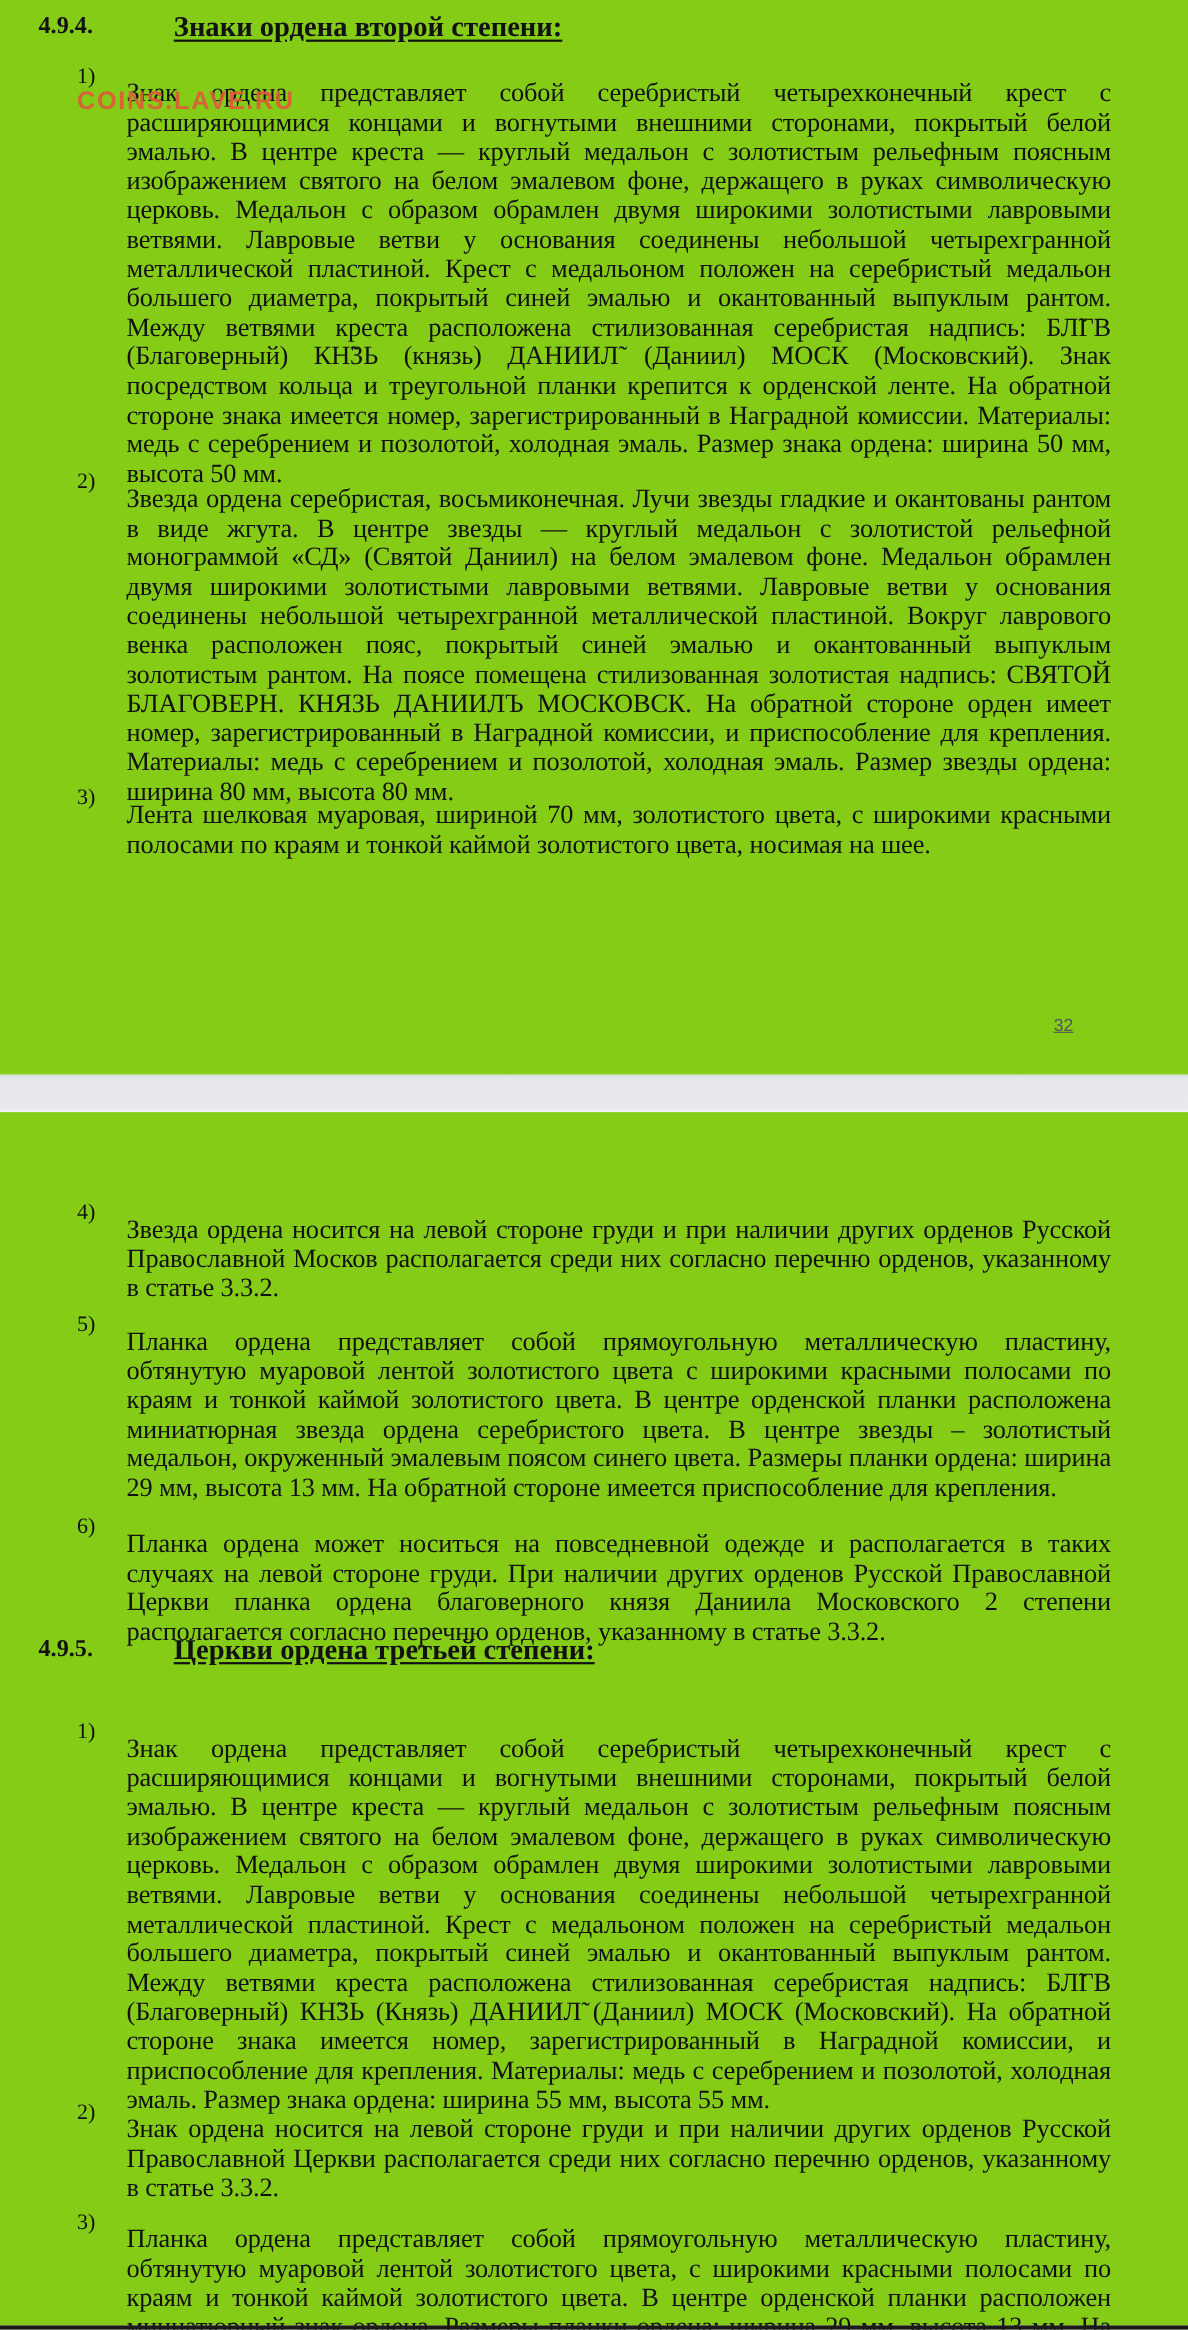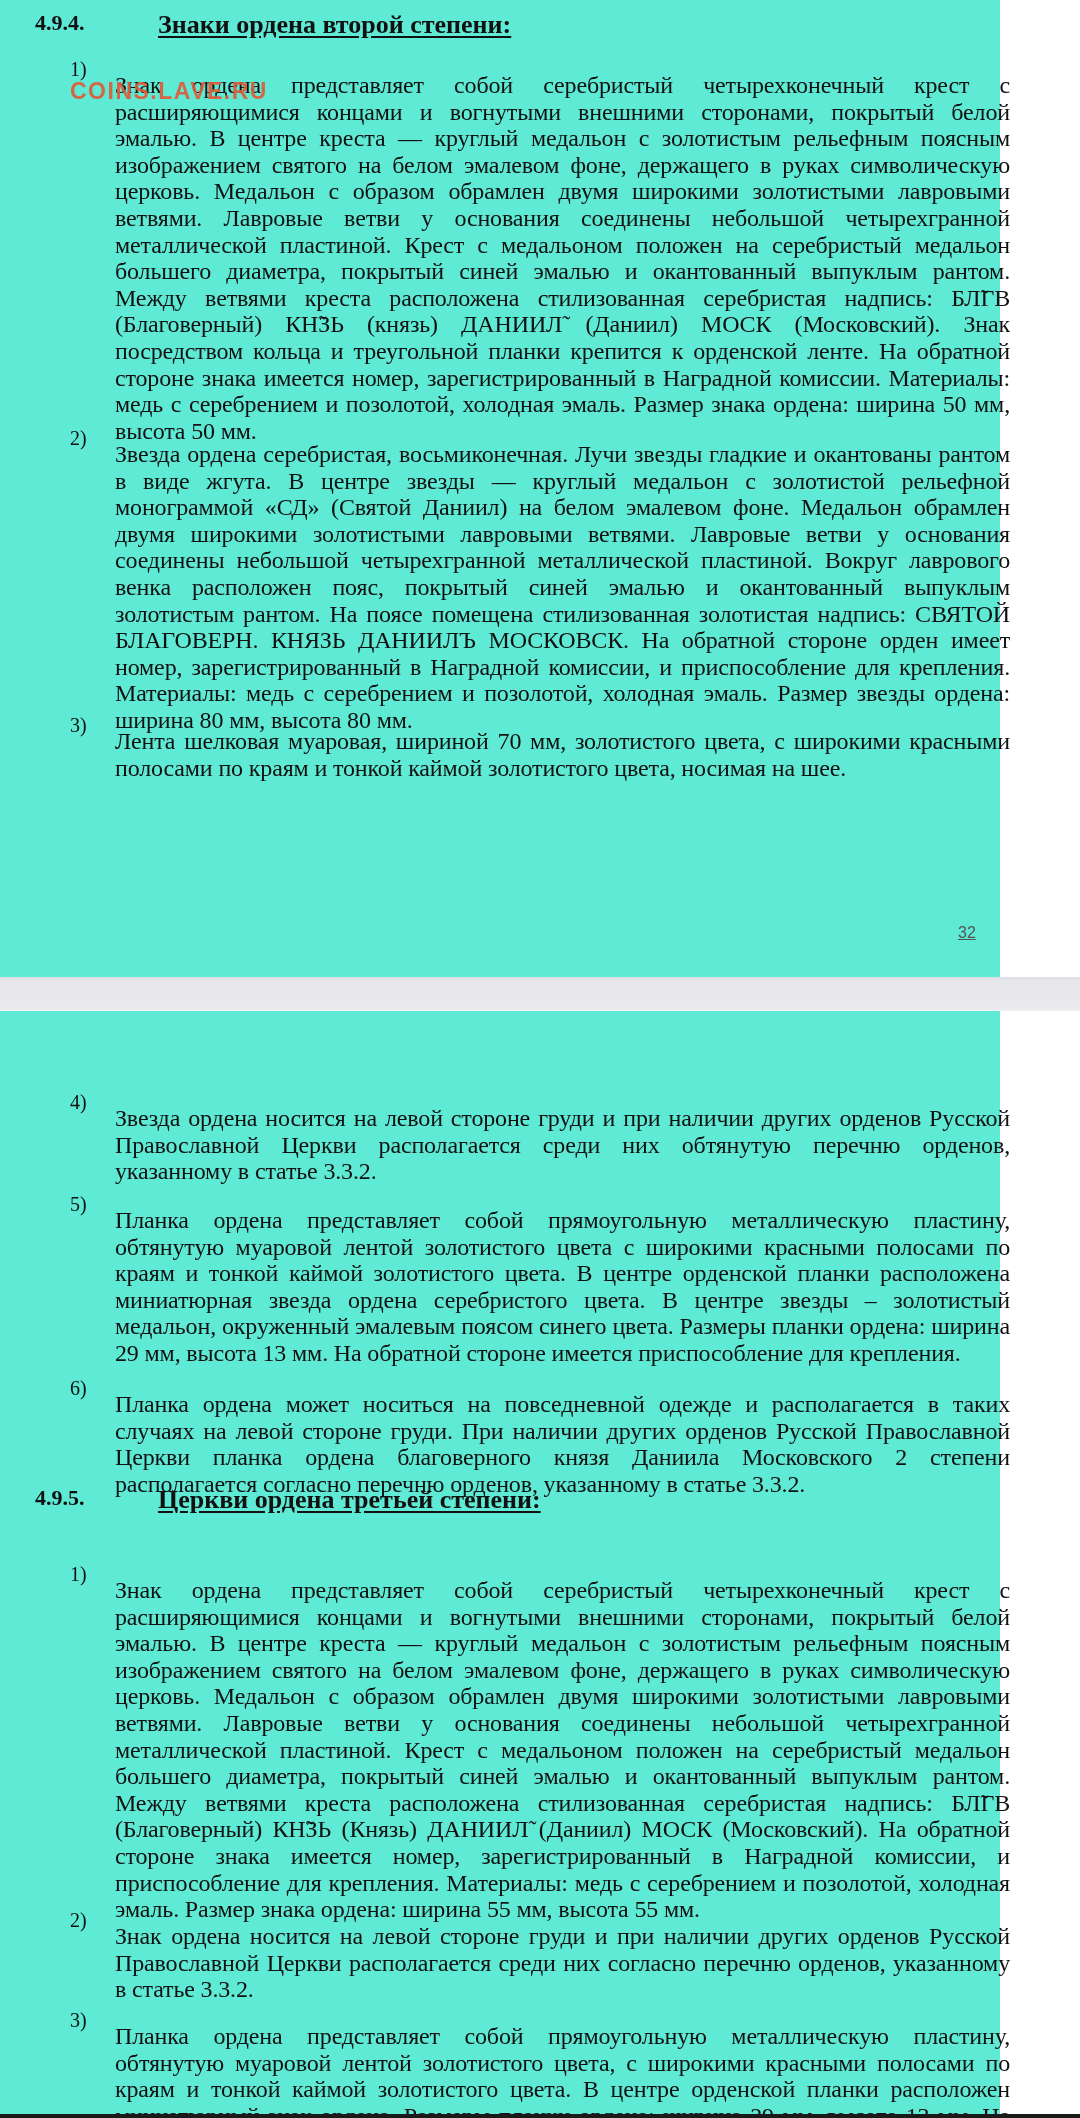--- a/index.html
+++ b/index.html
@@ -2,21 +2,21 @@
 <html><head>
 <meta charset="utf-8">
 <style>
   html, body { margin: 0; padding: 0; }
   body {
     width: 1080px; height: 2118px; overflow: hidden;
     background: #ffffff; position: relative;
     font-family: "Liberation Serif", "DejaVu Serif", serif;
     color: #111111;
   }
-  .page { position: absolute; left: 0; width: 1000px; background: #5eead4; }
+  .page { position: absolute; left: 0; width: 1080px; background: #84cc16; }
   .page1 { top: 0; height: 977px; }
   .gap {
     position: absolute; left: 0; top: 977px; width: 1080px; height: 34px;
     background: linear-gradient(#dcdde2 0px, #e6e7eb 4px, #e9e9ed 30px, #f2f2f4 34px);
   }
   .page2 { top: 1011px; height: 1103px; }
   .bottom-bar { position: absolute; left: 0; top: 2114px; width: 1080px; height: 4px; background: #1a1a1a; }
 
   .heading { position: absolute; left: 0; width: 1080px; height: 30px; }
   .heading .num { position: absolute; left: 35px; top: 0; font-weight: bold; font-size: 22px; }
@@ -65,21 +65,21 @@
   </div>
 
   <div class="pagenum">32</div>
 </div>
 
 <div class="gap"></div>
 
 <div class="page page2">
   <div class="item" style="top:78px">
     <span class="n">4)</span>
-    <div class="t">Звезда ордена носится на левой стороне груди и при наличии других орденов Русской Православной Церкви располагается среди них обтянутую перечню орденов, указанному в статье 3.3.2.</div>
+    <div class="t">Звезда ордена носится на левой стороне груди и при наличии других орденов Русской Православной Москов располагается среди них согласно перечню орденов, указанному в статье 3.3.2.</div>
   </div>
 
   <div class="item" style="top:180px">
     <span class="n">5)</span>
     <div class="t">Планка ордена представляет собой прямоугольную металлическую пластину, обтянутую муаровой лентой золотистого цвета с широкими красными полосами по краям и тонкой каймой золотистого цвета. В центре орденской планки расположена миниатюрная звезда ордена серебристого цвета. В центре звезды – золотистый медальон, окруженный эмале­вым поясом синего цвета. Размеры планки ордена: ширина 29 мм, высота 13 мм. На об­ратной стороне имеется приспособление для крепления.</div>
   </div>
 
   <div class="item" style="top:364px">
     <span class="n">6)</span>
     <div class="t">Планка ордена может носиться на повседневной одежде и располагается в таких случаях на левой стороне груди. При наличии других орденов Русской Православной Церкви планка ордена благоверного князя Даниила Московского 2 степени располагается соглас­но перечню орденов, указанному в статье 3.3.2.</div>

